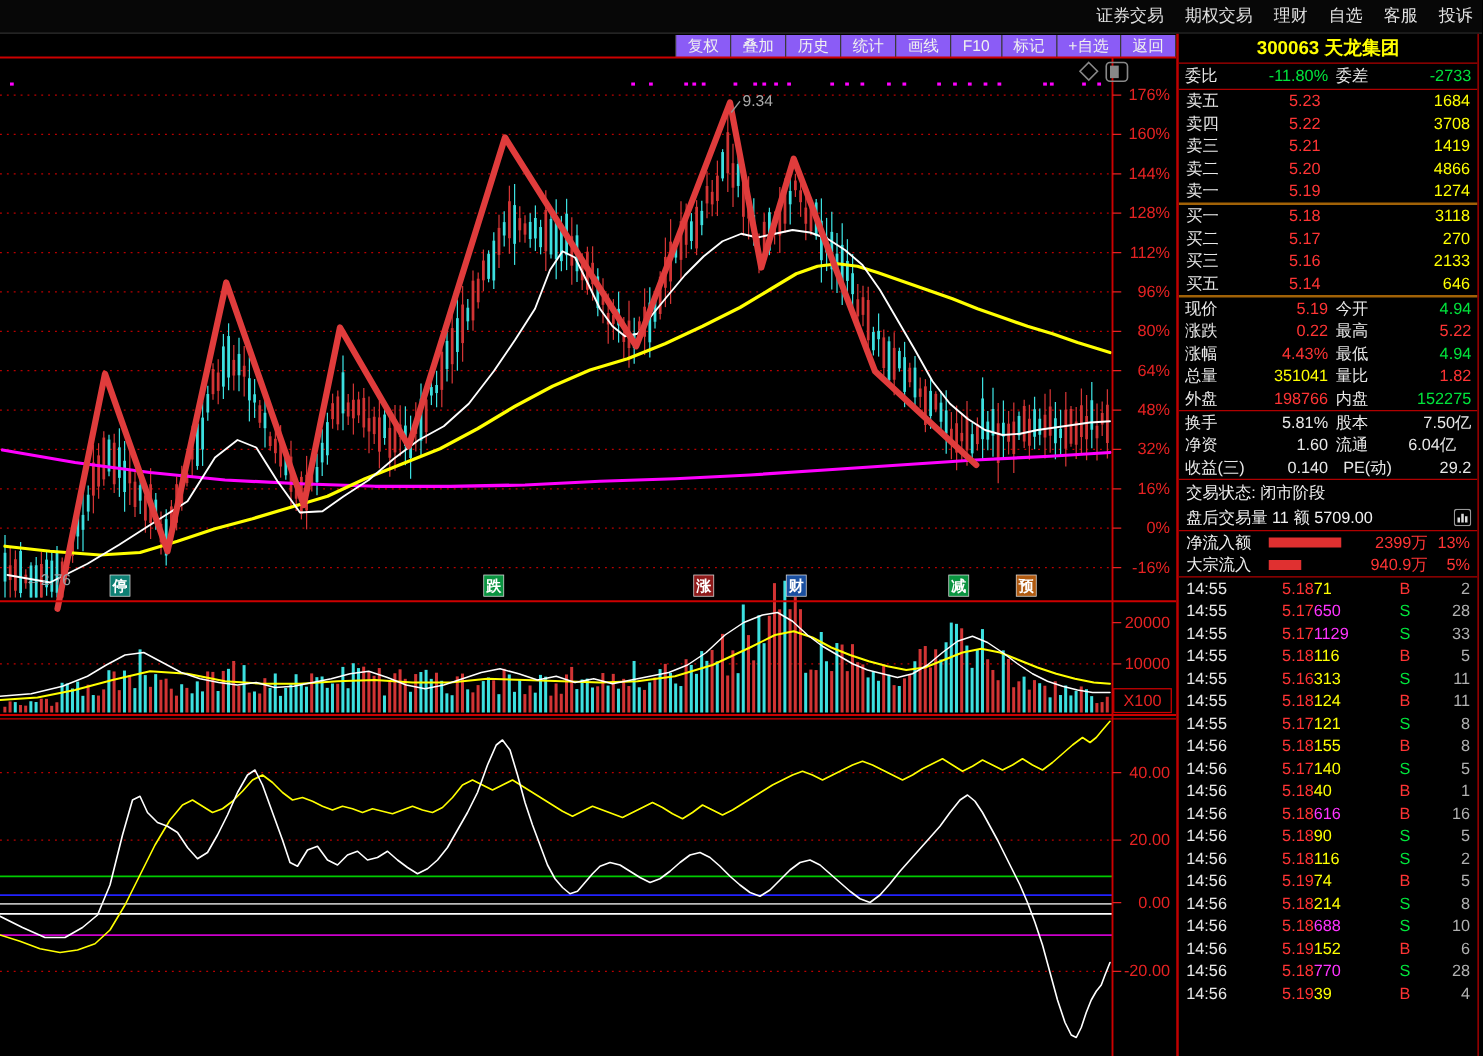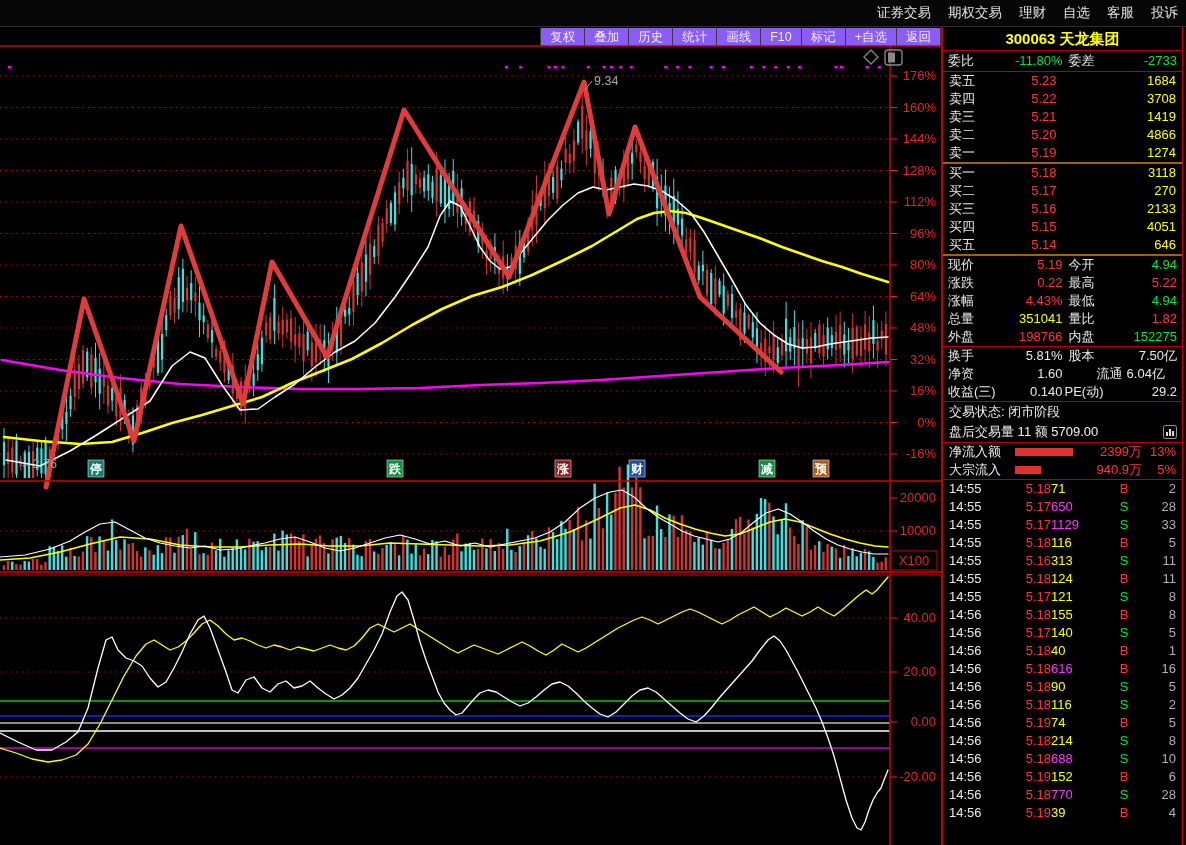--- a/index.html
+++ b/index.html
@@ -920,25 +920,20 @@
           <span class="lab">买二</span>
           <span class="prc">5.17</span>
           <span class="vol">270</span>
         </div>
         <div class="ob-row">
           <span class="lab">买三</span>
           <span class="prc">5.16</span>
           <span class="vol">2133</span>
         </div>
         <div class="ob-row">
-          <span class="lab">买四</span>
-          <span class="prc">5.15</span>
-          <span class="vol">4051</span>
-        </div>
-        <div class="ob-row">
           <span class="lab">买五</span>
           <span class="prc">5.14</span>
           <span class="vol">646</span>
         </div>
       </div>
     <div id="quote-rows">
         <div class="q-row">
           <span class="lab">现价</span>
           <span class="val" style="color: rgb(255, 52, 52);">5.19</span>
           <span class="lab" style="padding-left: 6px;">今开</span>
@@ -970,27 +965,27 @@
         </div>
         <div class="q-row rp-sep">
           <span class="lab">换手</span>
           <span class="val" style="color: rgb(232, 232, 232);">5.81%</span>
           <span class="lab" style="padding-left: 6px;">股本</span>
           <span class="val" style="color: rgb(232, 232, 232);">7.50亿</span>
         </div>
         <div class="q-row">
           <span class="lab">净资</span>
           <span class="val" style="color: rgb(232, 232, 232);">1.60</span>
-          <span class="lab" style="padding-left: 6px; margin-left: 28px;">流通</span>
+          <span class="lab" style="padding-left: 6px;">流通</span>
           <span class="val" style="color: rgb(232, 232, 232); text-align: center;">6.04亿</span>
         </div>
         <div class="q-row">
           <span class="lab">收益(三)</span>
           <span class="val" style="color: rgb(232, 232, 232);">0.140</span>
-          <span class="lab" style="padding-left: 2px;">PE(动)</span>
+          <span class="lab" style="padding-left: 12px;">PE(动)</span>
           <span class="val" style="color: rgb(232, 232, 232);">29.2</span>
         </div>
       </div>
     <div class="st-row rp-sep">
       <span>交易状态: 闭市阶段</span>
     </div>
     <div class="st-row">
       <span>盘后交易量 11 额 5709.00</span>
       <span class="mini">
         <svg width="14" height="14" viewBox="0 0 14 14">

